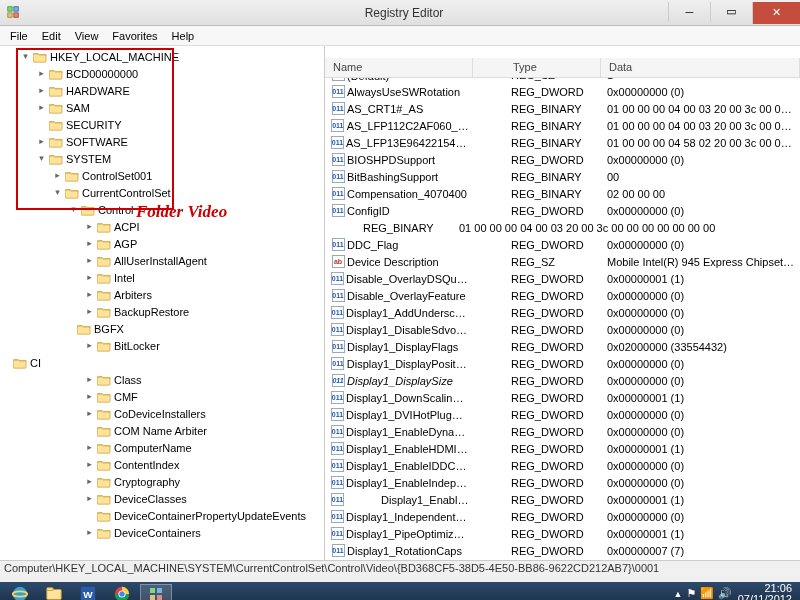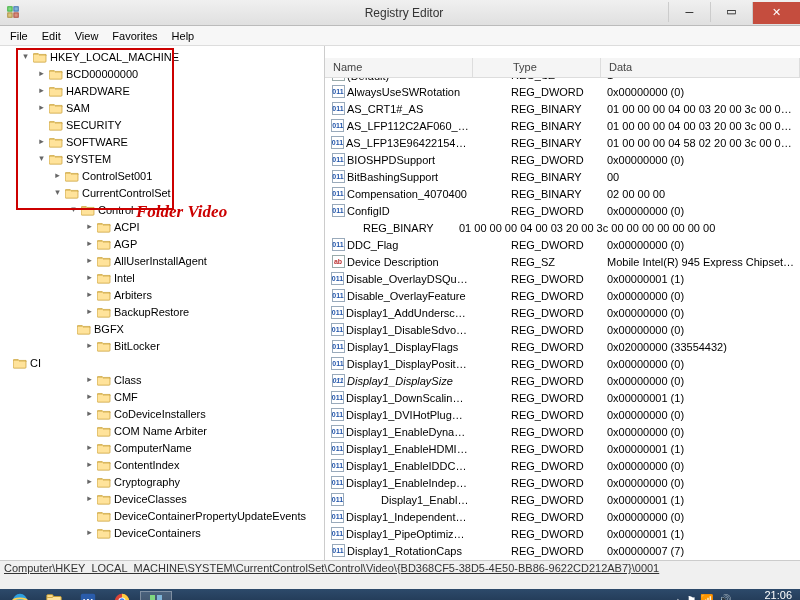--- a/index.html
+++ b/index.html
@@ -25,21 +25,21 @@
 .list-head{display:flex;height:20px;background:#f5f5f5;border-bottom:1px solid #ddd;position:sticky;top:12px;}
 .list-head div{padding:3px 8px;border-right:1px solid #ddd;color:#444;}
 .col-name{width:148px;}
 .col-type{width:96px;margin-left:32px;}
 .col-data{flex:1;}
 .row{display:flex;height:17px;align-items:center;}
 .row .cell{overflow:hidden;white-space:nowrap;text-overflow:ellipsis;padding:0 4px 0 6px;}
 .val-icon{width:14px;height:14px;display:inline-flex;align-items:center;justify-content:center;margin-right:2px;}
 .val-ab{background:#fff;border:1px solid #9aa;width:13px;height:13px;font-size:7px;color:#b33;font-weight:bold;display:inline-flex;align-items:center;justify-content:center;}
 .val-01{background:#fff;border:1px solid #9ab;width:13px;height:13px;font-size:7px;color:#25a;font-weight:bold;display:inline-flex;align-items:center;justify-content:center;}
-.status{height:29px;background:#f0f0f0;border-top:1px solid #ccc;padding:1px 4px;font-size:11px;color:#333;overflow:hidden;white-space:nowrap;text-decoration:underline;}
+.status{height:22px;background:#f0f0f0;border-top:1px solid #ccc;padding:1px 4px;font-size:11px;color:#333;overflow:hidden;white-space:nowrap;}
 .taskbar{height:23px;background:linear-gradient(#2d4a6b,#1b2f48);display:flex;align-items:center;padding:0 4px;gap:2px;}
 .tb-app{width:32px;height:20px;display:flex;align-items:center;justify-content:center;}
 .tb-right{margin-left:auto;display:flex;align-items:center;gap:6px;color:#fff;font-size:10px;}
 .tb-tray{display:flex;align-items:center;gap:4px;}
 .clock{text-align:right;line-height:11px;padding-right:4px;}
 </style>
 </head>
 <body>
 
 <div class="titlebar">

